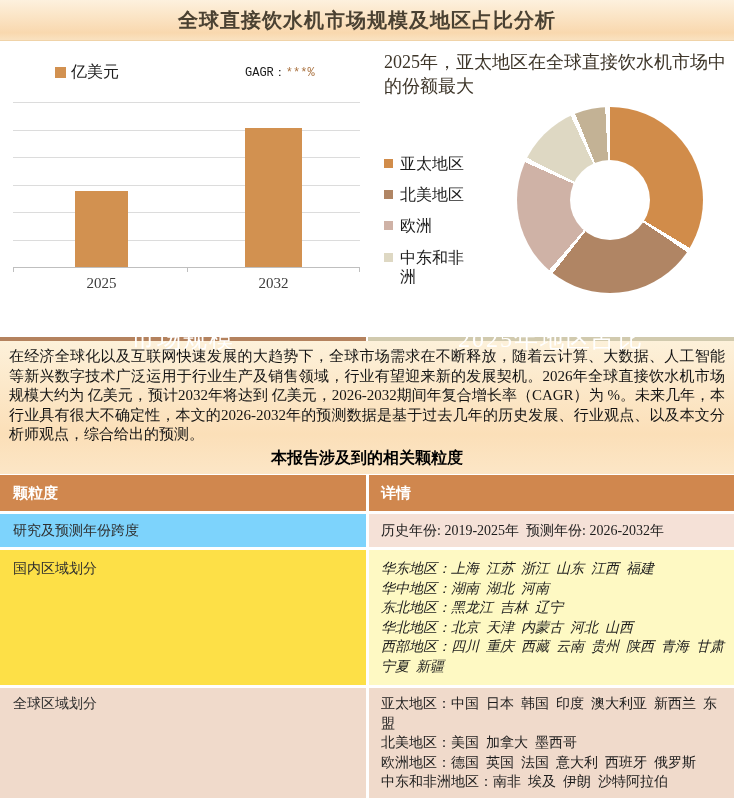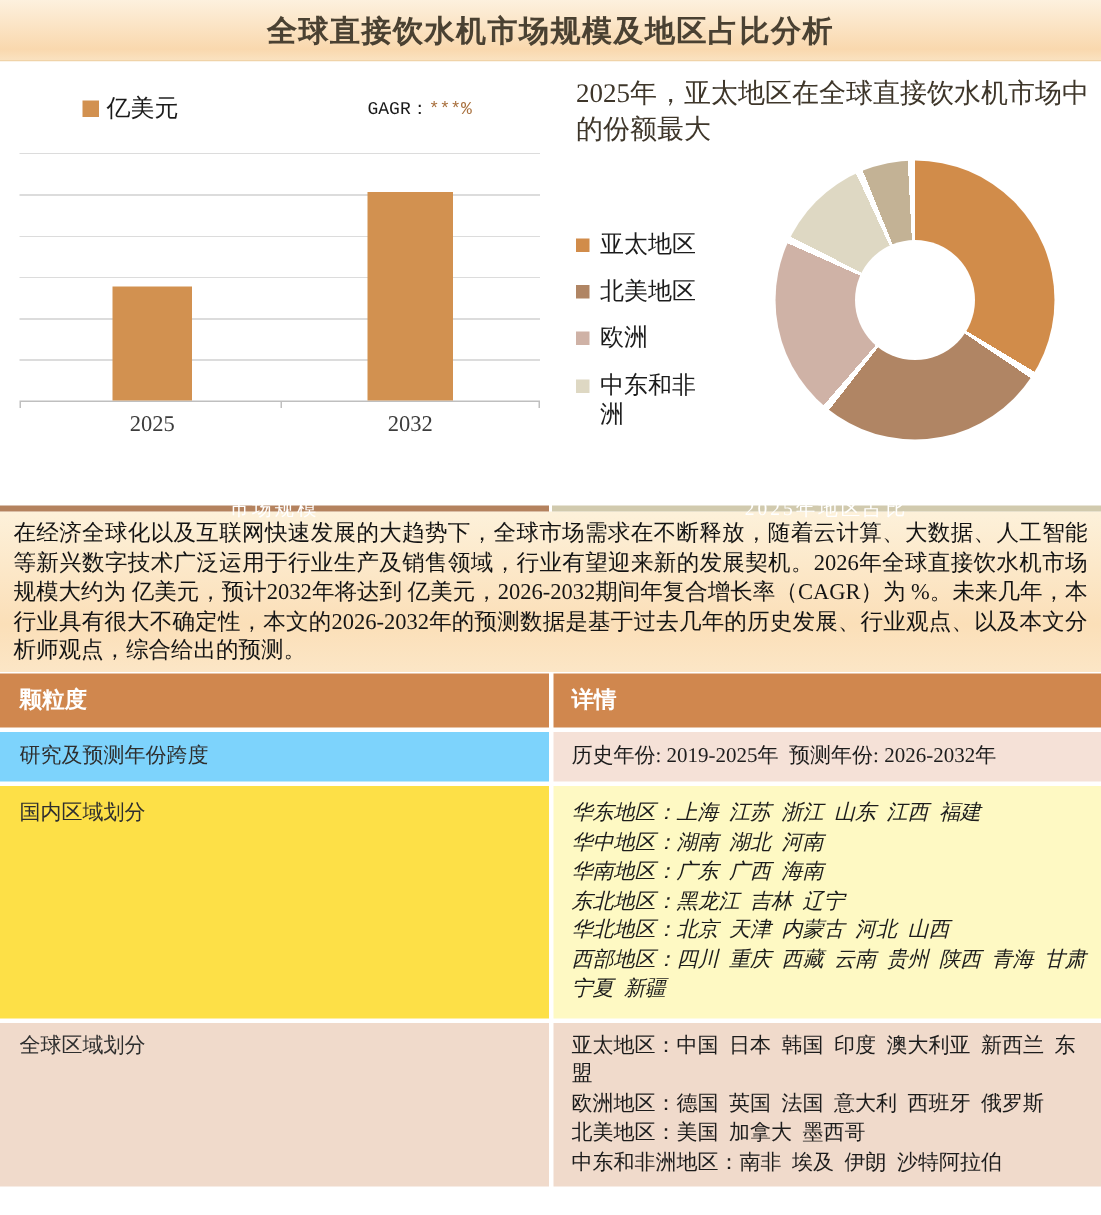--- a/index.html
+++ b/index.html
@@ -42,21 +42,21 @@
   .donut-panel h2 { margin:0; padding:9px 6px 0 14px; font-size:18px; font-weight:400; color:#3e362a; line-height:1.35; }
   .dlegend { list-style:none; margin:0; padding:0; position:absolute; left:14px; top:113px; }
   .dlegend li { display:flex; align-items:flex-start; margin-bottom:12px; font-size:16px; color:#1c1c1c; line-height:1.2; }
   .dlegend .sq { width:9px; height:9px; margin:5px 7px 0 0; }
   .dlegend .lbl { width:72px; }
   .donut { position:absolute; left:147px; top:66px; width:186px; height:186px; border-radius:50%; }
   .hole { position:absolute; left:53px; top:53px; width:80px; height:80px; border-radius:50%; background:#ffffff; }
 
   
   .tabs { height:36px; display:flex; background:#fff; }
-  .tab { display:flex; align-items:center; justify-content:center; color:#ffffff; font-size:13px; letter-spacing:2px; cursor:pointer;margin-top:32px; }
+  .tab { display:flex; align-items:center; justify-content:center; color:#ffffff; font-size:24px; letter-spacing:2px; cursor:pointer;margin-top:32px; }
   .tab-left { flex:0 0 366px; margin-right:2px; }
   .tab-right { flex:1; }
 
   
   .summary { background:linear-gradient(180deg,#fdf1da 0%,#fbdfb8 70%,#fce6c6 100%); padding:6px 9px 3px; }
   .summary p { margin:0; font-size:15px; line-height:19.5px; color:#141414; text-align:justify; }
   .summary h3 { margin:3px 0 2px; text-align:center; font-size:16px; font-weight:700; color:#000; }
 
   
   .gtable { background:#ffffff; }
@@ -133,52 +133,52 @@
 
   </section>
 
   <nav class="tabs">
     <div class="tab tab-left" style="background: rgb(180, 130, 94);">市场规模</div>
     <div class="tab tab-right" style="background: rgb(209, 202, 174);">2025年地区占比</div>
   </nav>
 
   <section class="summary">
     <p>在经济全球化以及互联网快速发展的大趋势下，全球市场需求在不断释放，随着云计算、大数据、人工智能等新兴数字技术广泛运用于行业生产及销售领域，行业有望迎来新的发展契机。2026年全球直接饮水机市场规模大约为 亿美元，预计2032年将达到 亿美元，2026-2032期间年复合增长率（CAGR）为 %。未来几年，本行业具有很大不确定性，本文的2026-2032年的预测数据是基于过去几年的历史发展、行业观点、以及本文分析师观点，综合给出的预测。</p>
+    <h3>本报告涉及到的相关颗粒度</h3>
   </section>
 
   <section class="gtable">
     <div class="trow thead">
       <div class="cell-l" style="background: rgb(208, 135, 78);">颗粒度</div>
       <div class="cell-r" style="background: rgb(208, 135, 78);">详情</div>
     </div>
 
     <div class="trow r-pad-1">
       <div class="cell-l tbody-label" style="background: #7dd3fc;">研究及预测年份跨度</div>
       <div class="cell-r tbody-detail" style="background: rgb(245, 225, 215);">
         <div>历史年份: 2019-2025年  预测年份: 2026-2032年</div>
       </div>
     </div>
 
     <div class="trow r-pad-2">
       <div class="cell-l tbody-label" style="background: #fde047;">国内区域划分</div>
       <div class="cell-r tbody-detail" style="background: #fef9c3; font-style: italic;">
         <div>华东地区：上海  江苏  浙江  山东  江西  福建</div>
         <div>华中地区：湖南  湖北  河南</div>
-        <div>华南地区：广东  广西  海南</div>
         <div>东北地区：黑龙江  吉林  辽宁</div>
         <div>华北地区：北京  天津  内蒙古  河北  山西</div>
         <div>西部地区：四川  重庆  西藏  云南  贵州  陕西  青海  甘肃  宁夏  新疆</div>
       </div>
     </div>
 
     <div class="trow r-pad-3">
       <div class="cell-l tbody-label" style="background: rgb(240, 218, 203);">全球区域划分</div>
       <div class="cell-r tbody-detail" style="background: rgb(240, 218, 203);">
         <div>亚太地区：中国  日本  韩国  印度  澳大利亚  新西兰  东盟</div>
+        <div>北美地区：美国  加拿大  墨西哥</div>
         <div>欧洲地区：德国  英国  法国  意大利  西班牙  俄罗斯</div>
-        <div>北美地区：美国  加拿大  墨西哥</div>
         <div>中东和非洲地区：南非  埃及  伊朗  沙特阿拉伯</div>
       </div>
     </div>
 
   </section>
 
 </div>
 
 </body></html>

